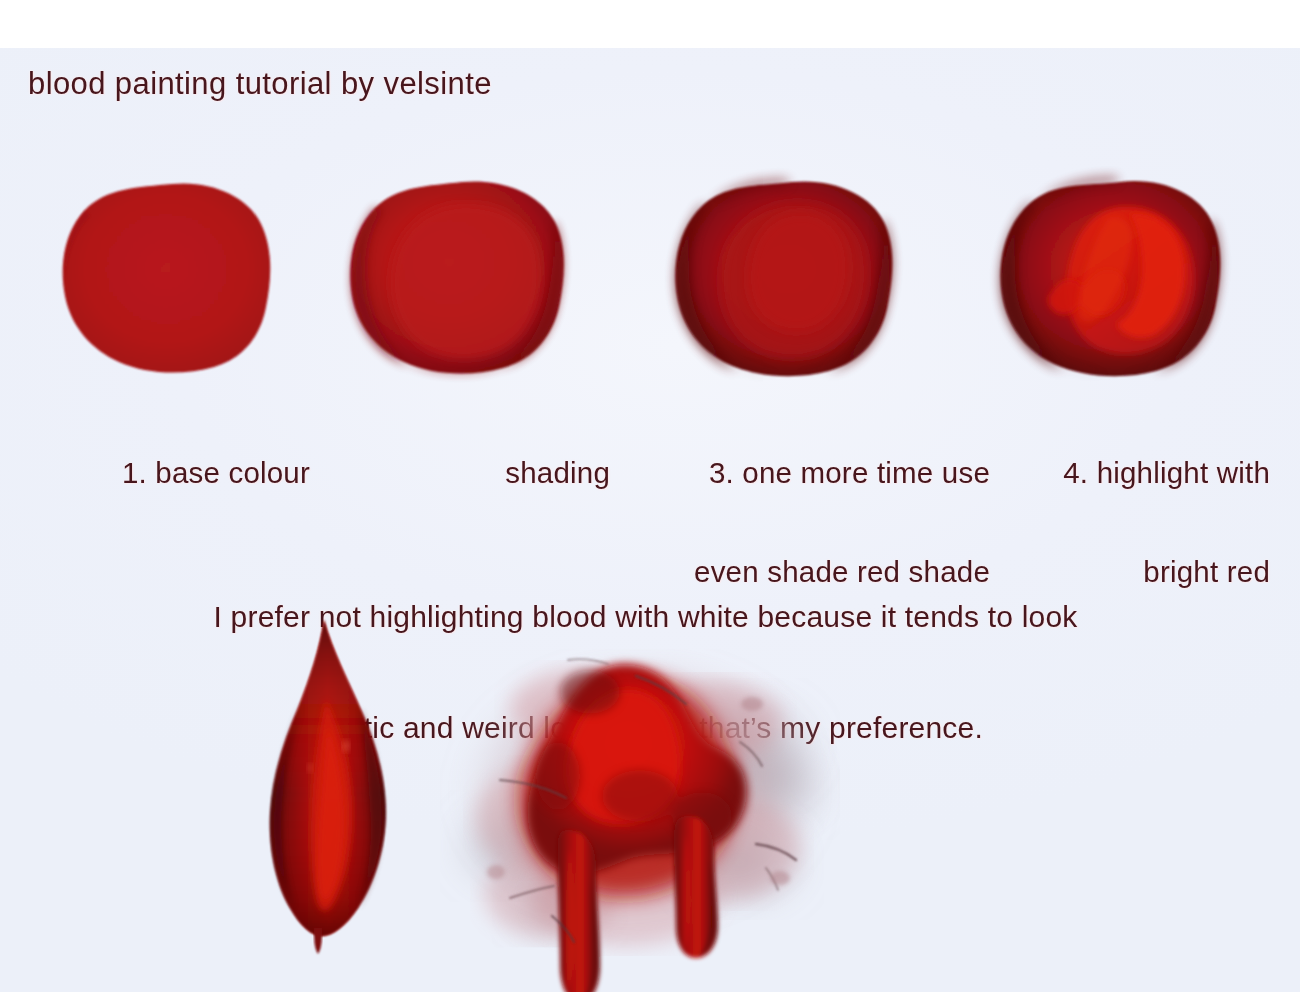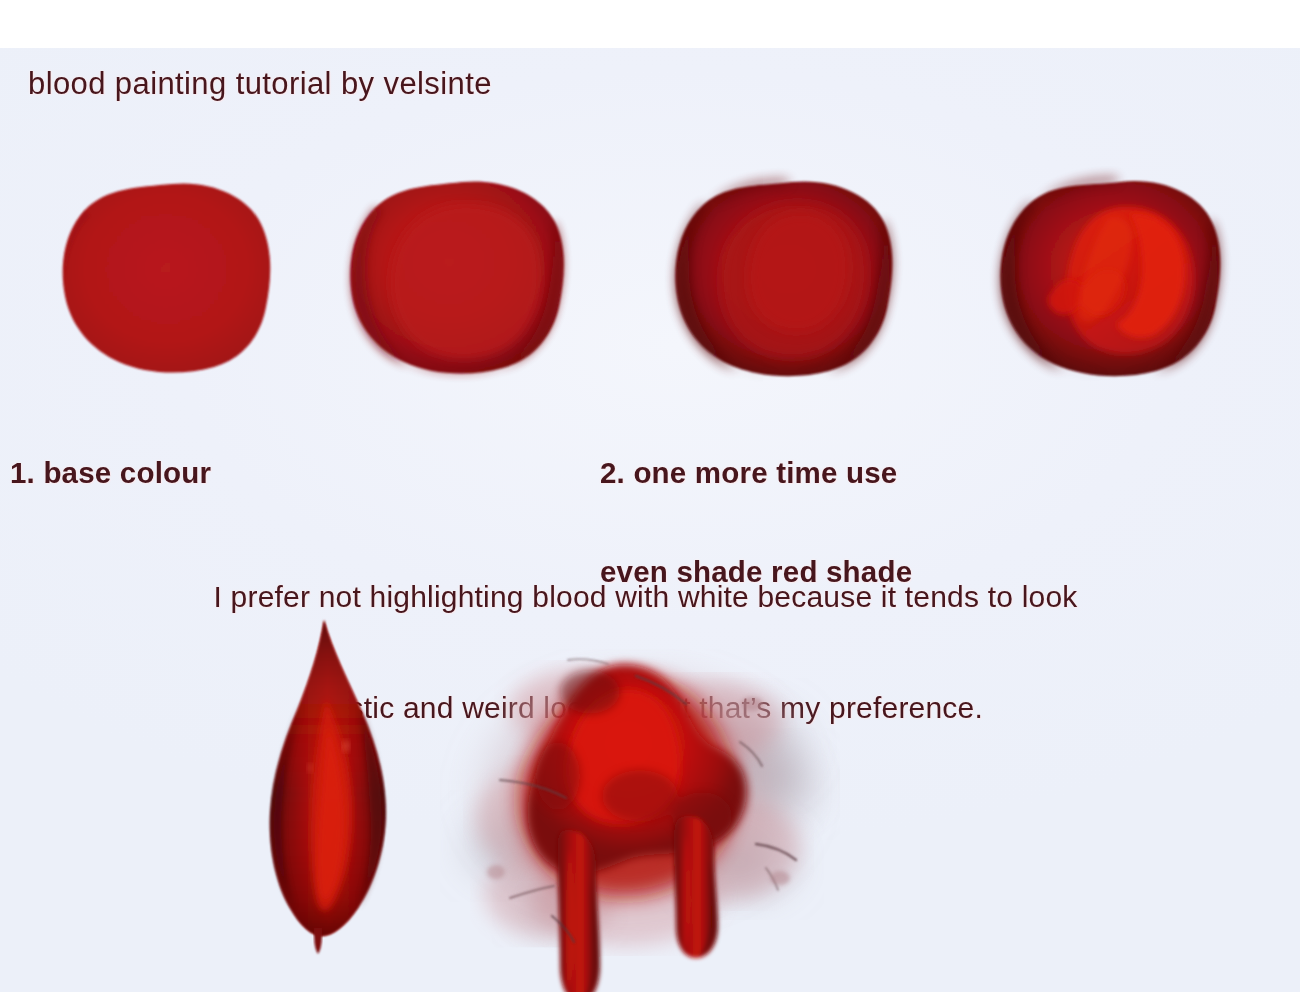--- a/index.html
+++ b/index.html
@@ -36,26 +36,26 @@
   #title {
     left: 28px;
     top: 18px;
     font-size: 31px;
     font-weight: 400;
     letter-spacing: .4px;
   }
   .step-label {
     font-size: 29.5px;
     line-height: 33px;
-    text-align: left;
-    font-weight: 700;
+    text-align: right;
+    font-weight: 400;
   }
   #note {
     left: 0;
-    top: 456px;
+    top: 476px;
     width: 1291px;
     text-align: center;
     font-size: 30px;
     line-height: 37px;
     font-weight: 400;
   }
 
   
   .blob {
     position: absolute;
@@ -139,20 +139,21 @@
         M 64 186 C 96 200 140 200 168 188 C 140 196 96 196 64 186 Z"></path>
       <path fill="#8d1014" d="
         M 60 180 C 92 197 140 198 170 185 C 146 199 92 199 60 180 Z"></path>
     </g>
 
     <path filter="url(#b2soft)" fill="#b91a1c" opacity=".75" d="
       M 120 28 C 160 26 190 44 198 74 C 206 106 198 142 176 164
       C 152 186 110 188 84 172 C 58 156 46 122 52 90 C 58 56 84 30 120 28 Z"></path>
   </svg>
   <div class="txt step-label" style="left:310px; top:342px; width:300px;">
+    <div>shading</div>
   </div>
 
   <svg class="blob" style="left:666px; top:128px;" width="248" height="208" viewBox="0 0 248 208">
     <defs>
       <radialGradient id="b3g" cx="52%" cy="45%" r="58%">
         <stop offset="0%" stop-color="#bf1519"></stop>
         <stop offset="42%" stop-color="#ad1317"></stop>
         <stop offset="74%" stop-color="#8a0f13"></stop>
         <stop offset="100%" stop-color="#5e080c"></stop>
       </radialGradient>
@@ -188,21 +189,21 @@
 
     <path filter="url(#b3soft)" fill="#a81317" opacity=".85" d="
       M 126 26 C 166 24 194 46 200 78 C 206 112 196 146 172 166
       C 146 188 106 186 82 168 C 58 150 50 116 56 86 C 62 52 90 28 126 26 Z"></path>
 
     <path filter="url(#b3soft)" fill="#bb1619" opacity=".6" d="
       M 130 36 C 158 34 178 52 182 78 C 186 106 178 132 160 146
       C 140 162 112 158 96 142 C 80 126 78 98 86 74 C 94 50 110 38 130 36 Z"></path>
   </svg>
   <div class="txt step-label" style="left:600px; top:342px; width:390px;">
-    <div>2. one more time use</div>
+    <div>3. one more time use</div>
     <div>even shade red shade</div>
   </div>
 
   <svg class="blob" style="left:992px; top:126px;" width="250" height="212" viewBox="0 0 250 212">
     <defs>
       <radialGradient id="b4g" cx="52%" cy="44%" r="58%">
         <stop offset="0%" stop-color="#c4161a"></stop>
         <stop offset="42%" stop-color="#ae1317"></stop>
         <stop offset="74%" stop-color="#880e12"></stop>
         <stop offset="100%" stop-color="#59070a"></stop>
@@ -264,20 +265,24 @@
         C 112 146 96 142 90 130 C 86 120 90 114 96 108 Z"></path>
       <path fill="#d1190e" d="
         M 60 118 C 66 106 80 102 88 110 C 94 118 90 132 80 138
         C 70 144 60 138 57 130 C 55 124 57 122 60 118 Z"></path>
     </g>
 
     <path filter="url(#b4soft2)" fill="#e8300f" opacity=".45" d="
       M 116 44 C 128 40 140 48 140 62 C 140 86 128 118 112 138
       C 100 152 88 150 86 138 C 84 122 96 82 108 58 Z"></path>
   </svg>
+  <div class="txt step-label" style="left:1000px; top:342px; width:270px;">
+    <div>4. highlight with</div>
+    <div>bright red</div>
+  </div>
 
   <div class="txt" id="note">
     <div>I prefer not highlighting blood with white because it tends to look</div>
     <div>plastic and weird looking but that’s my preference.</div>
   </div>
 
   <svg id="drop-wrap" style="left:262px; top:568px;" width="160" height="340" viewBox="0 0 160 340">
     <defs>
       <linearGradient id="dpg" x1="0%" y1="0%" x2="100%" y2="0%">
         <stop offset="0%" stop-color="#4b0709"></stop>

